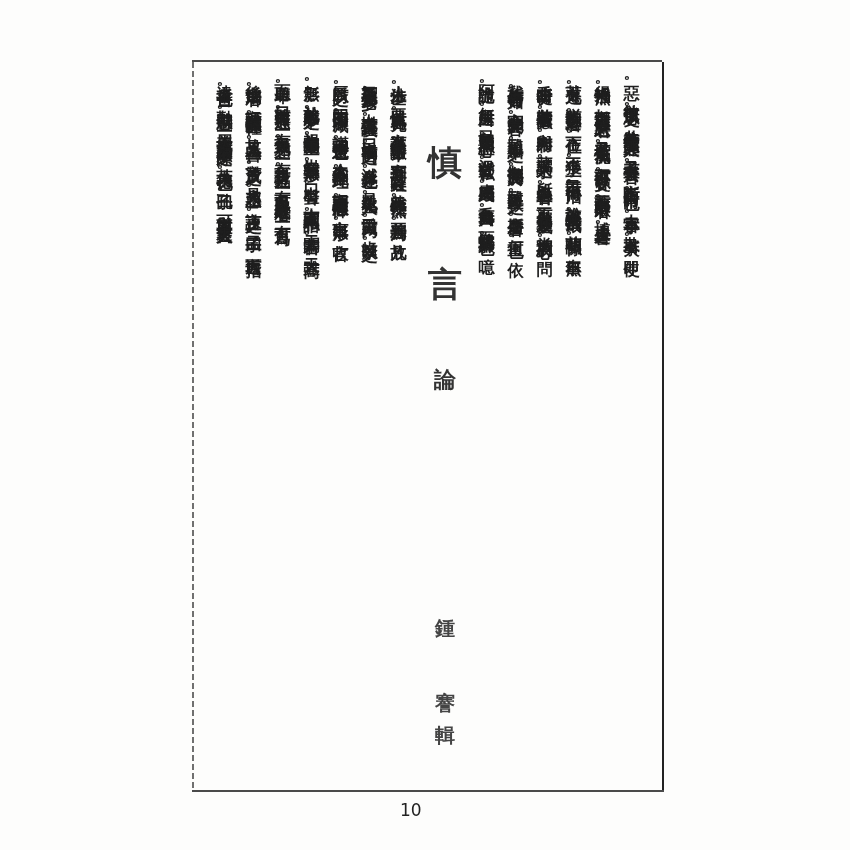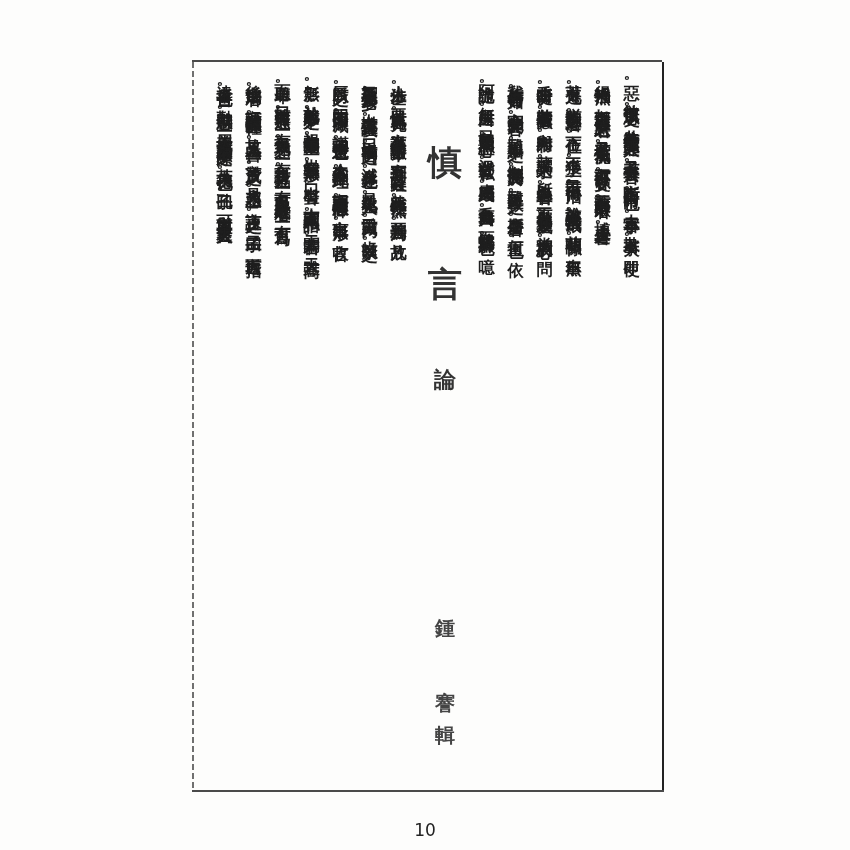--- a/index.html
+++ b/index.html
@@ -73,23 +73,22 @@
     position: absolute;
     font-size: 20px;
     font-weight: bold;
     color: #444;
     left: 430px;
     width: 30px;
     text-align: center;
   }
   .page-number {
     position: absolute;
-    left: 400px; top: 820px;
+    left: 400px; top: 800px;
     width: 50px;
-    text-align: center;
     font-family: "DejaVu Sans", sans-serif;
     font-size: 17px;
     color: #222;
   }
 </style>
 </head>
 <body>
 
 <div class="page">
   <div class="top-rule"></div>

